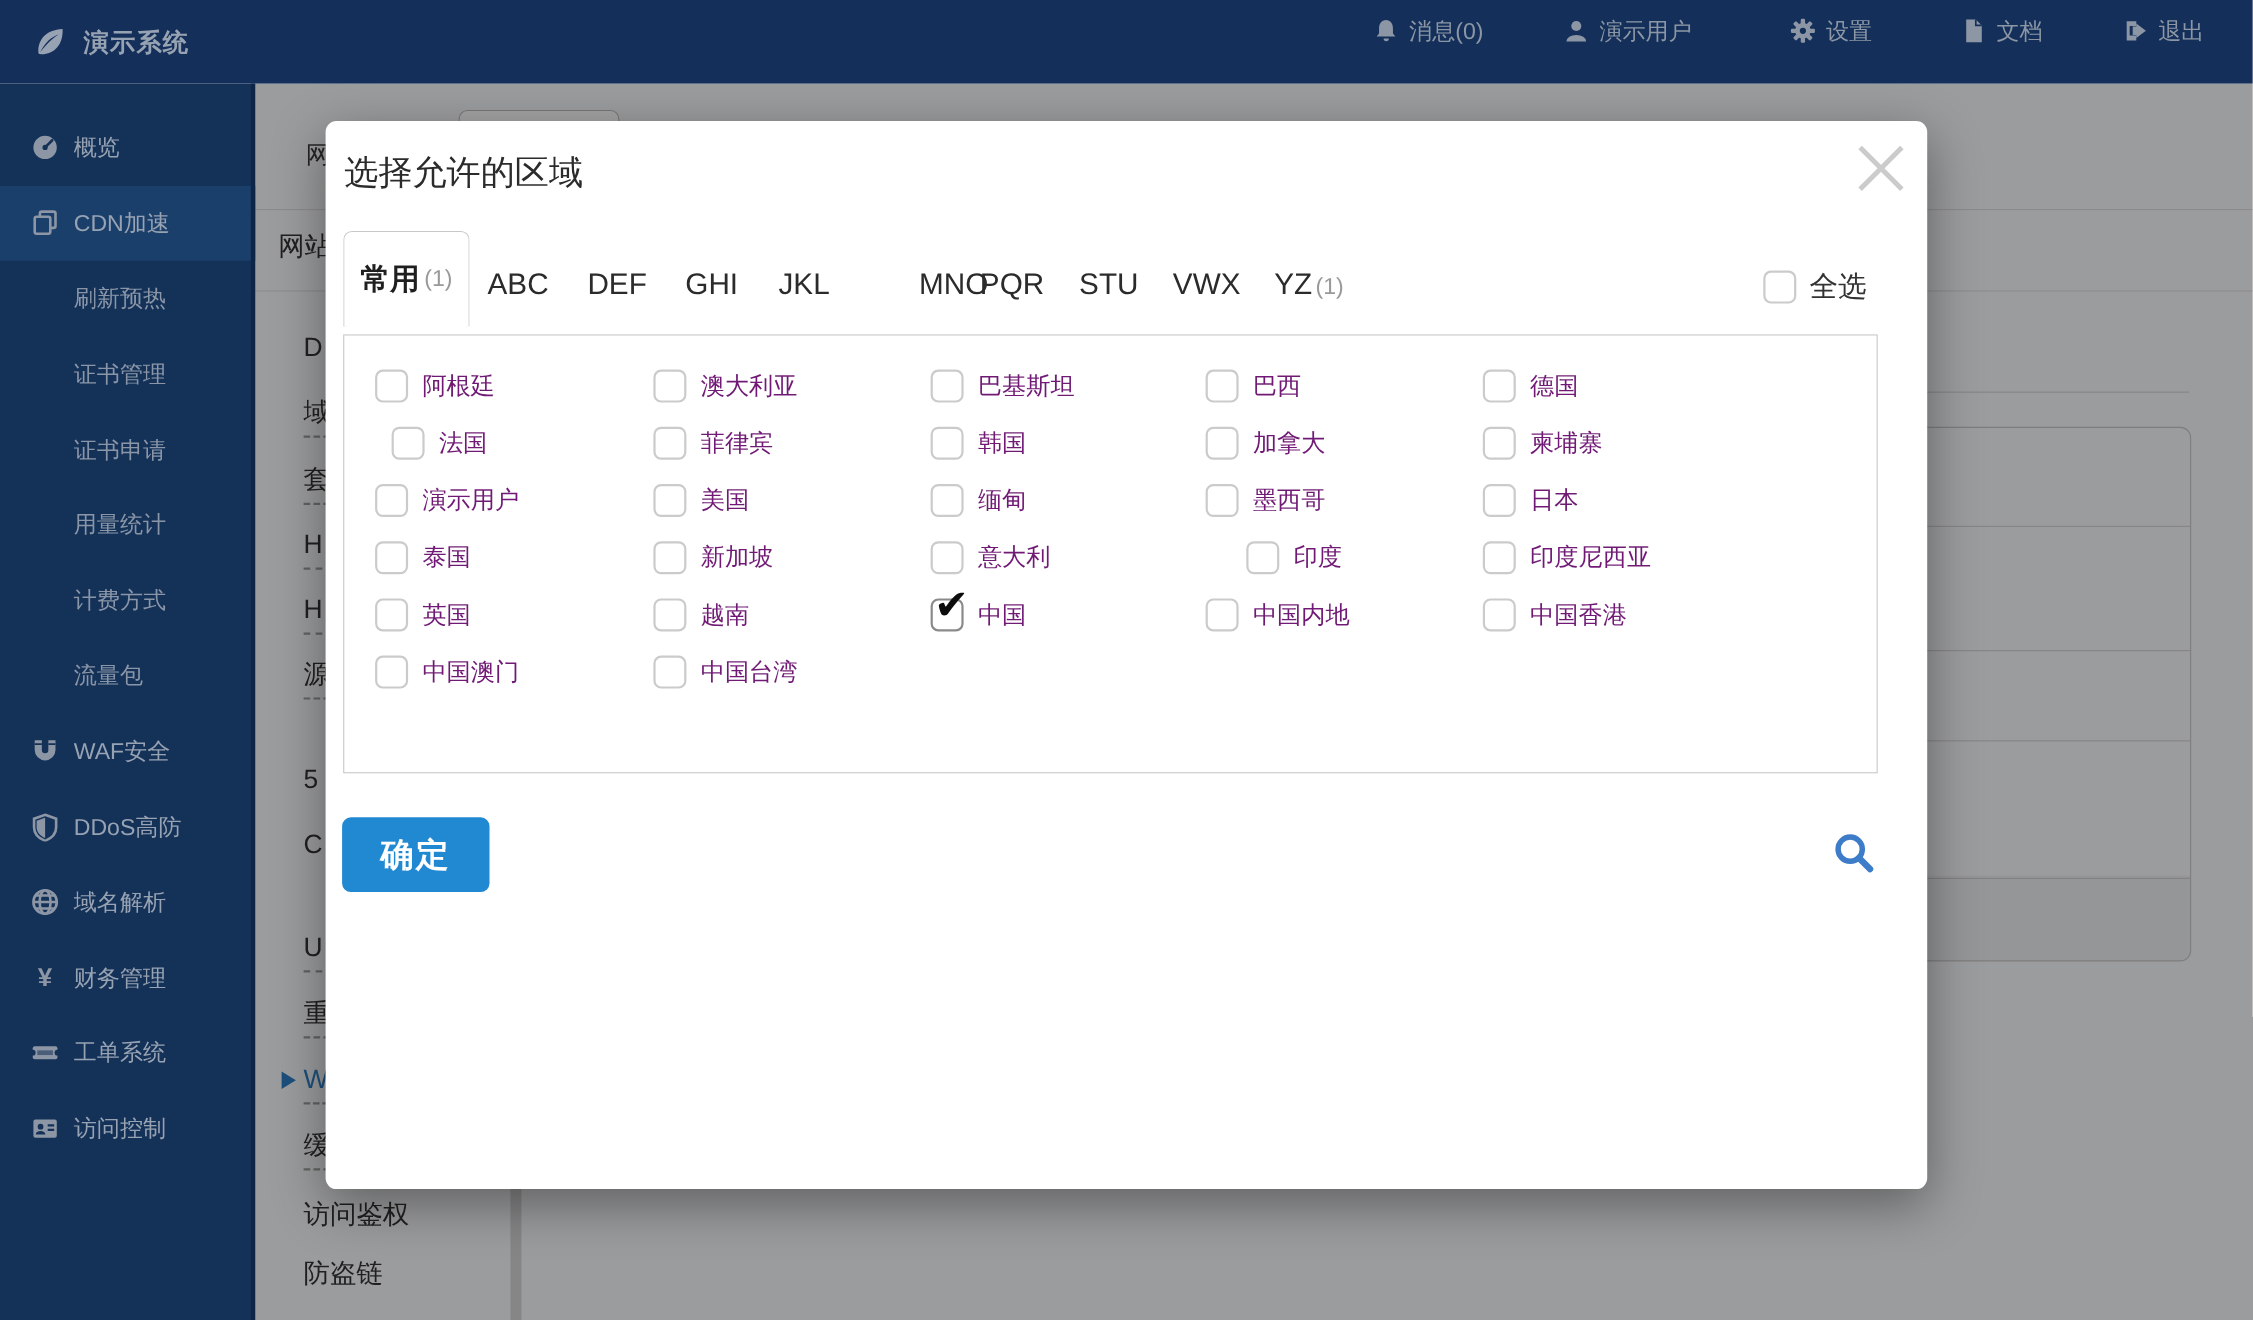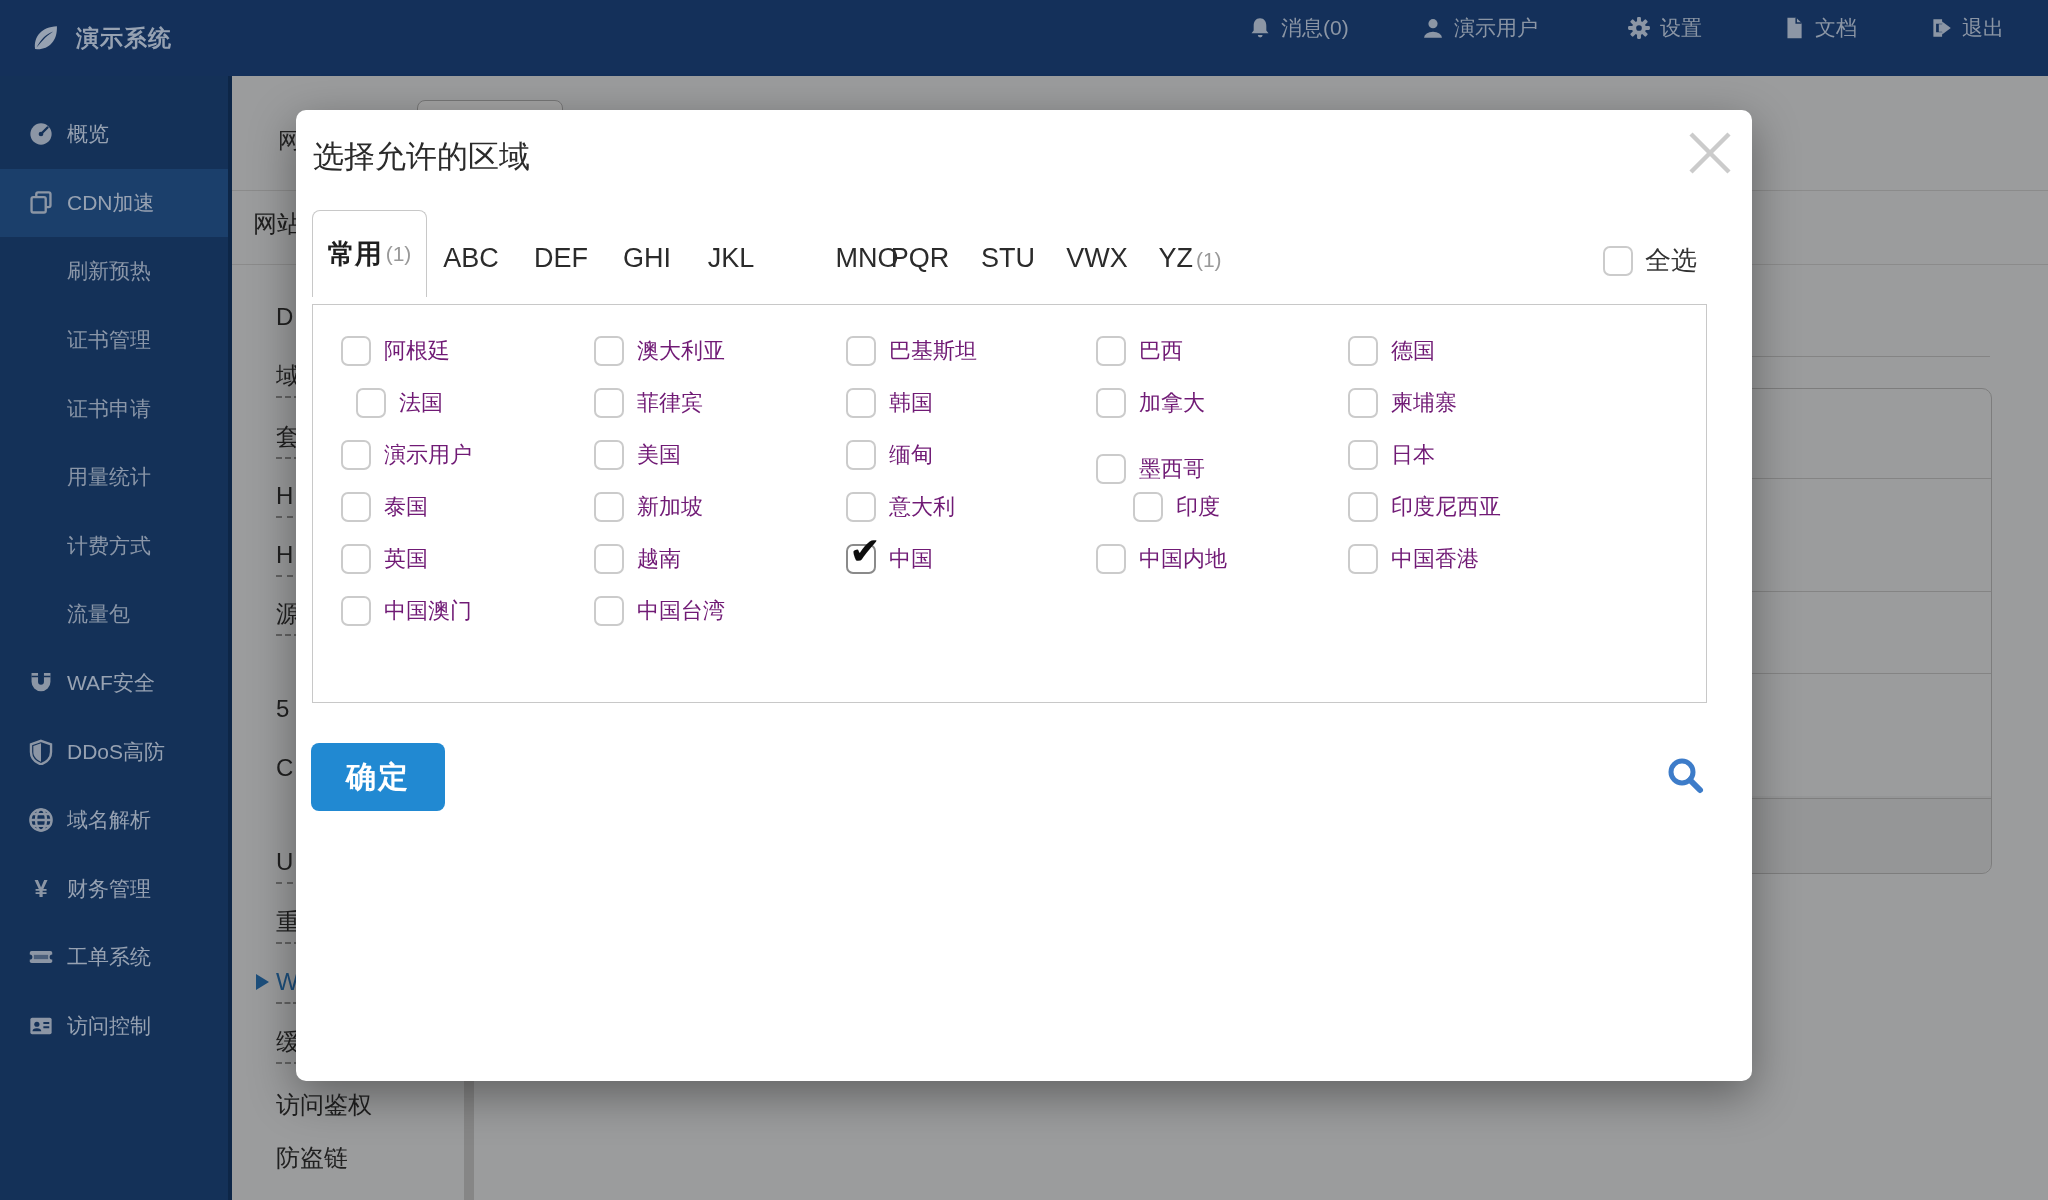--- a/index.html
+++ b/index.html
@@ -345,21 +345,21 @@
       <span class="r-label">演示用户</span>
     </div>
     <div class="region" style="left: 298px; top: 330px;">
       <span class="cb"></span>
       <span class="r-label">美国</span>
     </div>
     <div class="region" style="left: 550px; top: 330px; text-align: right;">
       <span class="cb"></span>
       <span class="r-label">缅甸</span>
     </div>
-    <div class="region" style="left: 800px; top: 344px;">
+    <div class="region" style="left: 800px; top: 330px;">
       <span class="cb"></span>
       <span class="r-label">墨西哥</span>
     </div>
     <div class="region" style="left: 1052px; top: 330px;">
       <span class="cb"></span>
       <span class="r-label">日本</span>
     </div>
     <div class="region" style="left: 45px; top: 382px;">
       <span class="cb"></span>
       <span class="r-label">泰国</span>

